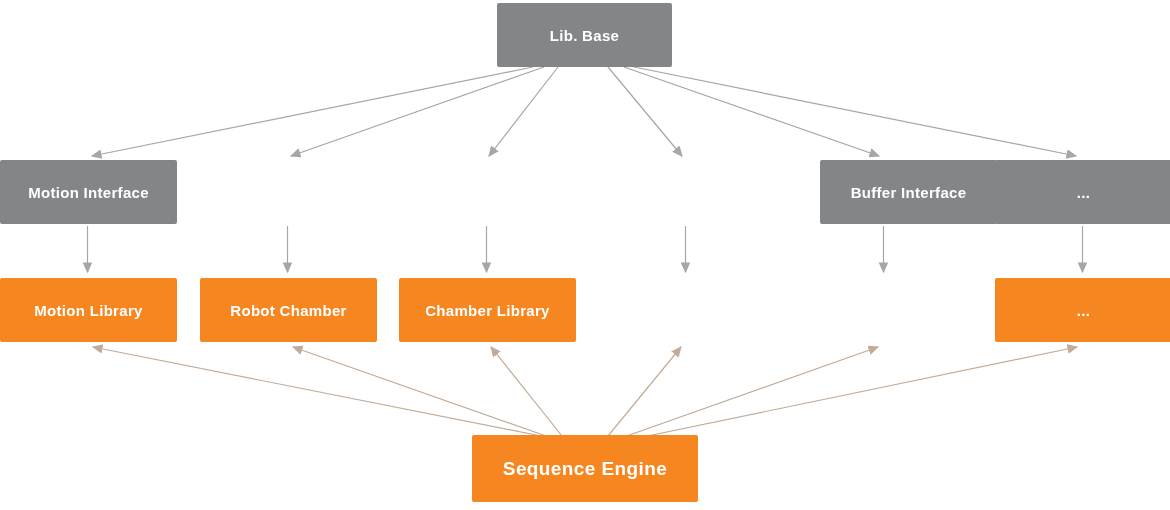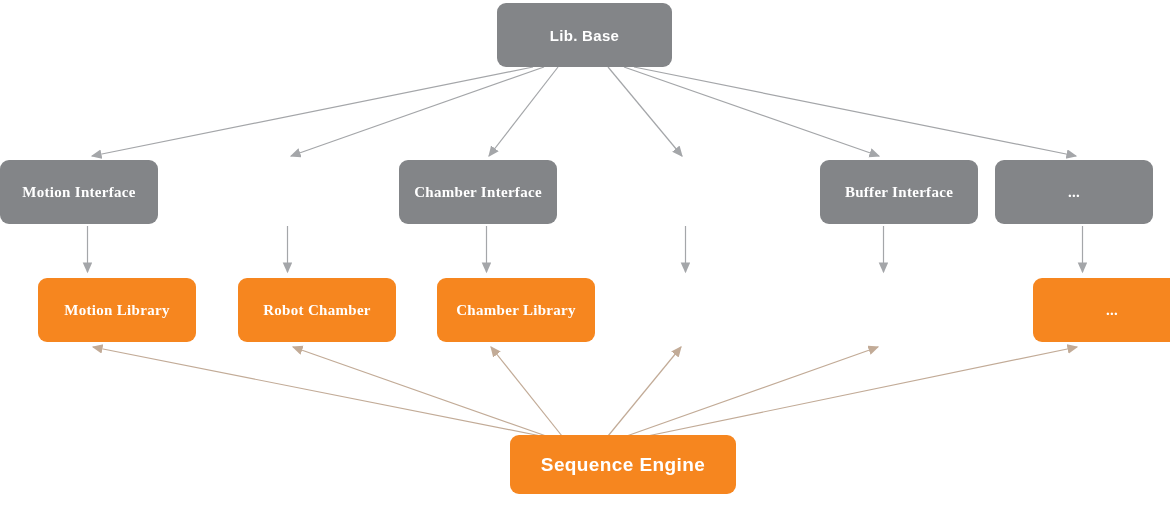--- a/index.html
+++ b/index.html
@@ -15,39 +15,39 @@
     position: absolute;
     left: 0; top: 0;
     width: 1170px; height: 510px;
     pointer-events: none;
   }
   .node {
     position: absolute;
     display: flex;
     align-items: center;
     justify-content: center;
-    border-radius: 9px;
+    border-radius: 2px;
     color: #ffffff;
     font-weight: bold;
     font-size: 15px;
     letter-spacing: 0.3px;
     text-align: center;
     box-sizing: border-box;
   }
   .node.gray   { background: var(--gray-box, #838588); }
-  .node.orange { background: var(--orange-box, #F6861F); margin-left: 38px; }
-  .row-node  { width: 158px; height: 64px; top: 160px; font-family: Liberation Serif, serif; }
+  .node.orange { background: var(--orange-box, #F6861F); }
+  .row-node  { width: 177px; height: 64px; top: 160px; }
   .lib-node  { top: 278px; }
   #node-root {
     left: 497px; top: 3px;
     width: 175px; height: 64px;
   }
   #node-engine {
     left: 472px; top: 435px;
-    width: 226px; height: 59px;
+    width: 226px; height: 67px;
     font-size: 19px;
     letter-spacing: 0.4px;
   }
   .c0 { left: 0px; }
   .c1 { left: 200px; }
   .c2 { left: 399px; }
   .c3 { left: 598px; }
   .c4 { left: 820px; }
   .c5 { left: 995px; }
 </style>
@@ -90,21 +90,20 @@
       <line x1="562" y1="436" x2="491" y2="347" marker-end="url(#arrow-tan)"></line>
       <line x1="608" y1="436" x2="681" y2="347" marker-end="url(#arrow-tan)"></line>
       <line x1="621" y1="438" x2="878" y2="347" marker-end="url(#arrow-tan)"></line>
       <line x1="628" y1="440" x2="1077" y2="347" marker-end="url(#arrow-tan)"></line>
     </g>
   </svg>
 
   <div class="node gray" id="node-root">Lib. Base</div>
 
   <div class="node gray row-node c0">Motion Interface</div>
-  <div class="node gray row-node c2">Chamber Interface</div>
   <div class="node gray row-node c4">Buffer Interface</div>
   <div class="node gray row-node c5">...</div>
 
   <div class="node orange row-node lib-node c0">Motion Library</div>
   <div class="node orange row-node lib-node c1">Robot Chamber</div>
   <div class="node orange row-node lib-node c2">Chamber Library</div>
   <div class="node orange row-node lib-node c5">...</div>
 
   <div class="node orange" id="node-engine">Sequence Engine</div>
 

